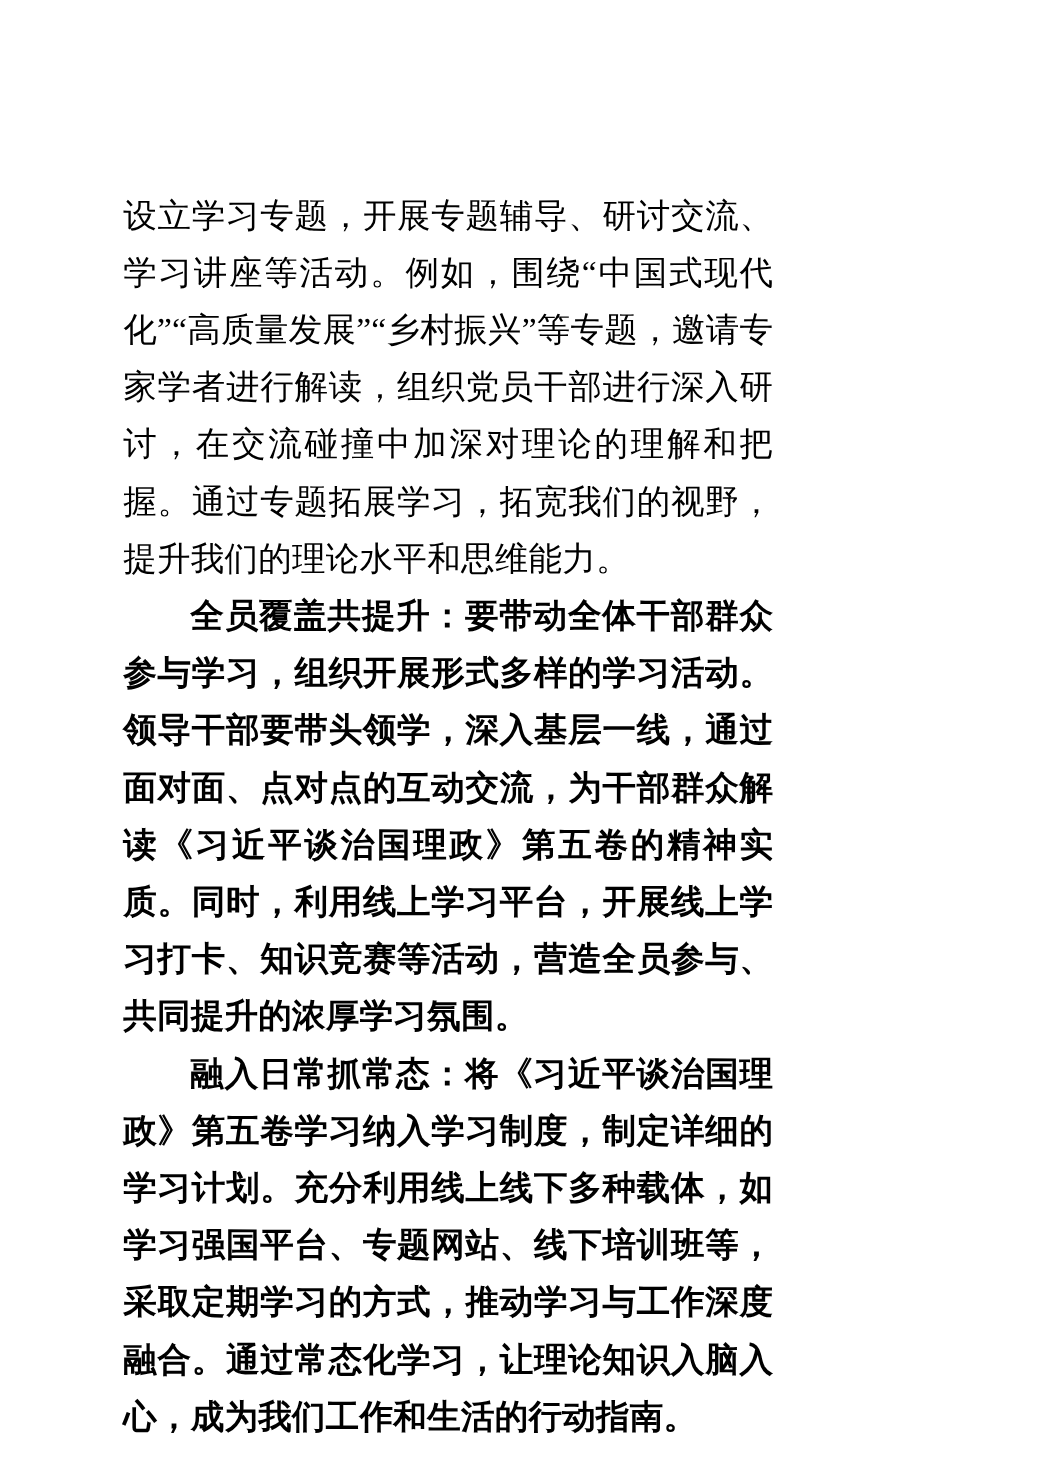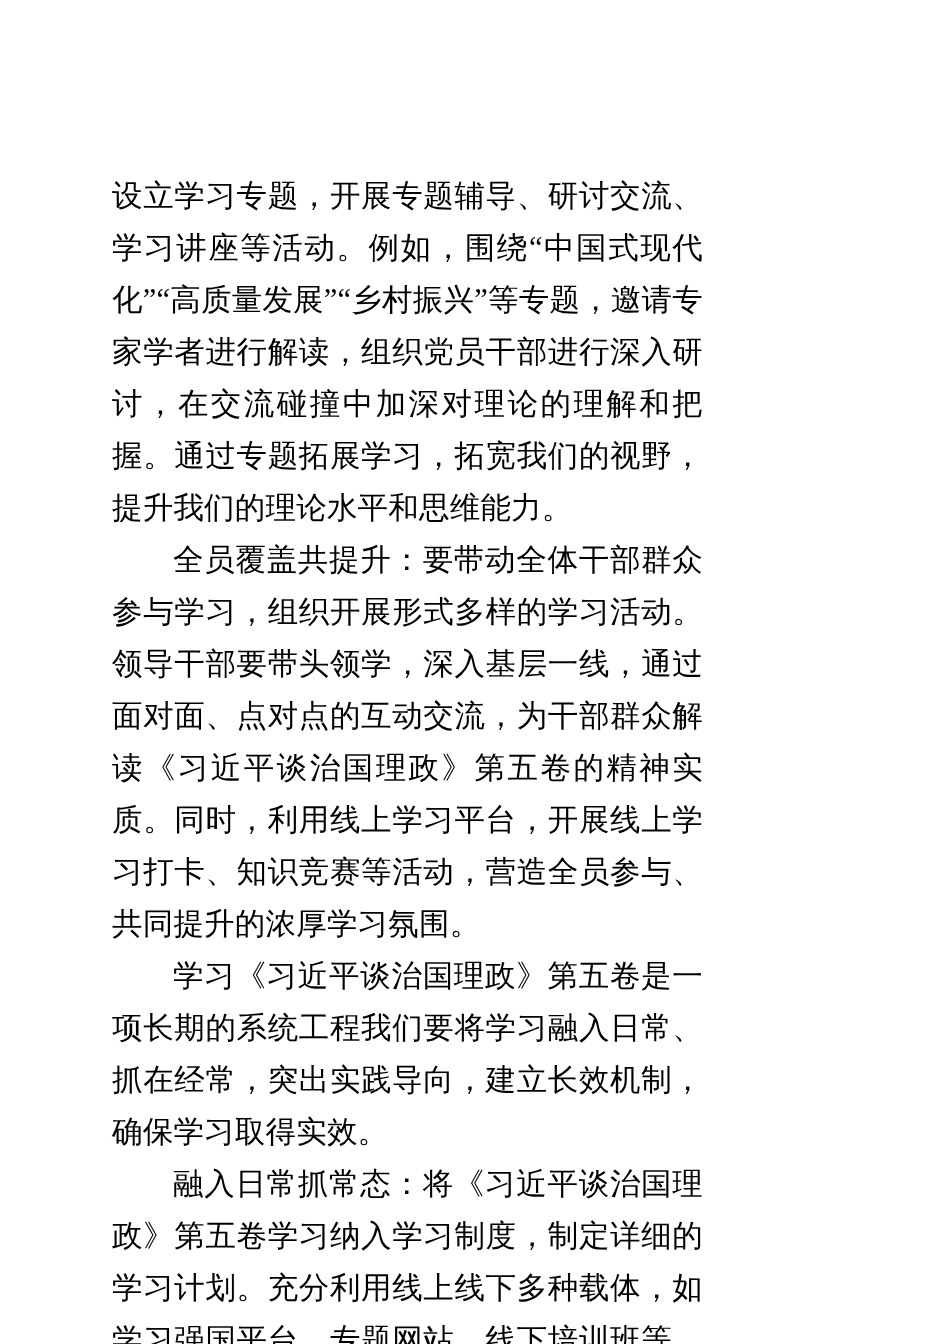--- a/index.html
+++ b/index.html
@@ -28,33 +28,33 @@
     text-align: justify;
     text-justify: inter-ideograph;
     letter-spacing: 0.2px;
   }
   .doc-body p {
     margin: 0;
     padding: 0;
   }
   .p-indent {
     text-indent: 2em;
+    font-weight: bold;
   }
   .p-noindent {
     text-indent: 0;
   }
   .heading-sub {
     text-indent: 1.3em;
     margin: 0;
     padding: 0;
   }
 </style>
 </head>
 <body>
 
 <div class="page">
   <div class="doc-body">
     <p class="p-noindent">设立学习专题，开展专题辅导、研讨交流、学习讲座等活动。例如，围绕“中国式现代化”“高质量发展”“乡村振兴”等专题，邀请专家学者进行解读，组织党员干部进行深入研讨，在交流碰撞中加深对理论的理解和把握。通过专题拓展学习，拓宽我们的视野，提升我们的理论水平和思维能力。</p>
     <p class="p-indent">全员覆盖共提升：要带动全体干部群众参与学习，组织开展形式多样的学习活动。领导干部要带头领学，深入基层一线，通过面对面、点对点的互动交流，为干部群众解读《习近平谈治国理政》第五卷的精神实质。同时，利用线上学习平台，开展线上学习打卡、知识竞赛等活动，营造全员参与、共同提升的浓厚学习氛围。</p>
-    <p class="p-indent">学习《习近平谈治国理政》第五卷是一项长期的系统工程我们要将学习融入日常、抓在经常，突出实践导向，建立长效机制，确保学习取得实效。</p>
     <p class="p-indent">融入日常抓常态：将《习近平谈治国理政》第五卷学习纳入学习制度，制定详细的学习计划。充分利用线上线下多种载体，如学习强国平台、专题网站、线下培训班等，采取定期学习的方式，推动学习与工作深度融合。通过常态化学习，让理论知识入脑入心，成为我们工作和生活的行动指南。</p>
   </div>
 </div>
 
 </body></html>

